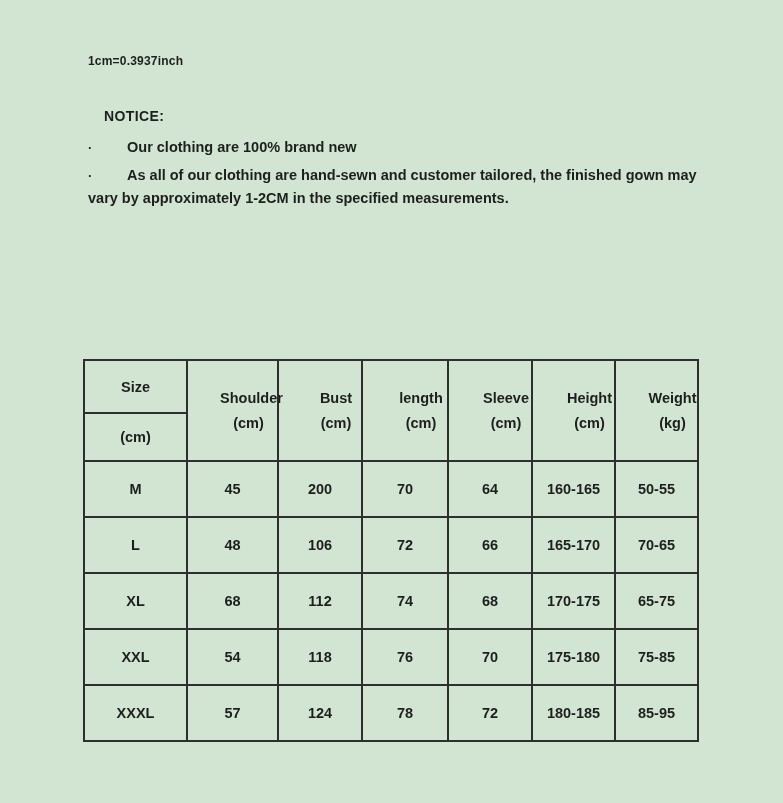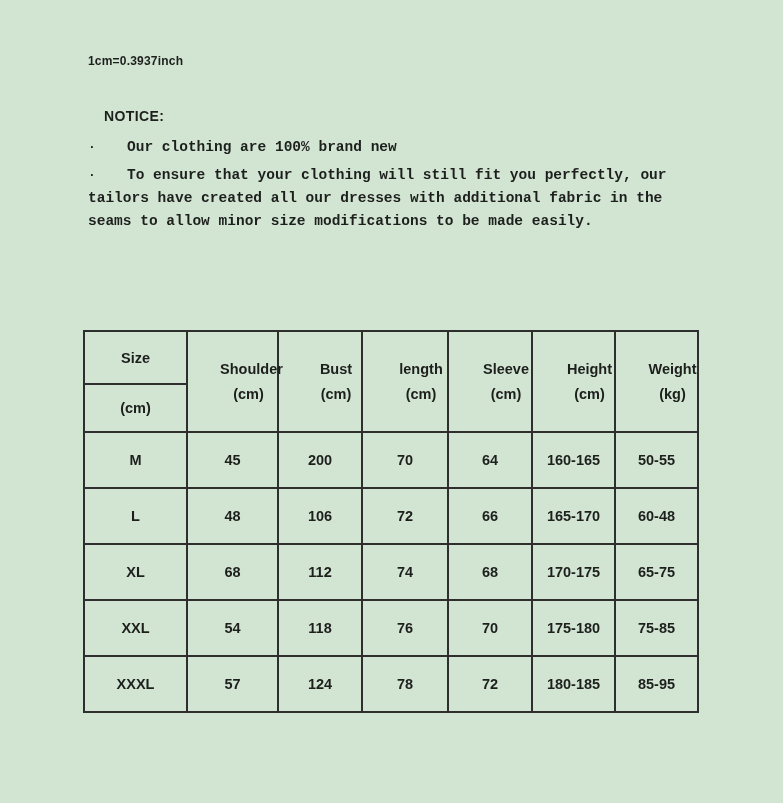--- a/index.html
+++ b/index.html
@@ -39,32 +39,31 @@
     position: absolute;
     left: 88px;
     top: 136px;
     width: 610px;
   }
   .notice-list p {
     margin: 0 0 5px 0;
     font-size: 14.5px;
     font-weight: bold;
     line-height: 23px;
-    font-family: Liberation Mono, monospace;
   }
   .bullet-dot {
     display: inline-block;
     width: 39px;
     font-size: 13px;
     vertical-align: top;
   }
   table.size-table {
     position: absolute;
     left: 83px;
-    top: 330px;
+    top: 359px;
     border-collapse: collapse;
     table-layout: fixed;
     width: 614px;
     padding-left: 47px;
   }
   table.size-table td {
     border: 2px solid #2e2e2e;
     text-align: center;
     vertical-align: middle;
     font-size: 14.5px;
@@ -85,21 +84,21 @@
 <body>
 
 <div id="canvas">
 
   <div class="conversion-note">1cm=0.3937inch</div>
 
   <div class="notice-title">NOTICE:</div>
 
   <div class="notice-list">
     <p><span class="bullet-dot">·</span><span>Our clothing are 100% brand new</span></p>
-    <p><span class="bullet-dot">·</span><span>To ensure that your clothing will still fit you perfectly, our tailors have created all our dresses with additional fabric in the seams to allow minor size modifications to be made easily.</span></p>
+    <p><span class="bullet-dot">·</span><span>As all of our clothing are hand-sewn and customer tailored, the finished gown may vary by approximately 1-2CM in the specified measurements.</span></p>
   </div>
 
   <table class="size-table">
     <colgroup>
       <col style="width:103px">
         <col style="width:91px">
         <col style="width:84px">
         <col style="width:86px">
         <col style="width:84px">
         <col style="width:83px">
@@ -146,21 +145,21 @@
         <td>160-165</td>
         <td>50-55</td>
       </tr>
       <tr class="data-row">
         <td>L</td>
         <td>48</td>
         <td>106</td>
         <td>72</td>
         <td>66</td>
         <td>165-170</td>
-        <td>60-48</td>
+        <td>70-65</td>
       </tr>
       <tr class="data-row">
         <td>XL</td>
         <td>68</td>
         <td>112</td>
         <td>74</td>
         <td>68</td>
         <td>170-175</td>
         <td>65-75</td>
       </tr>

